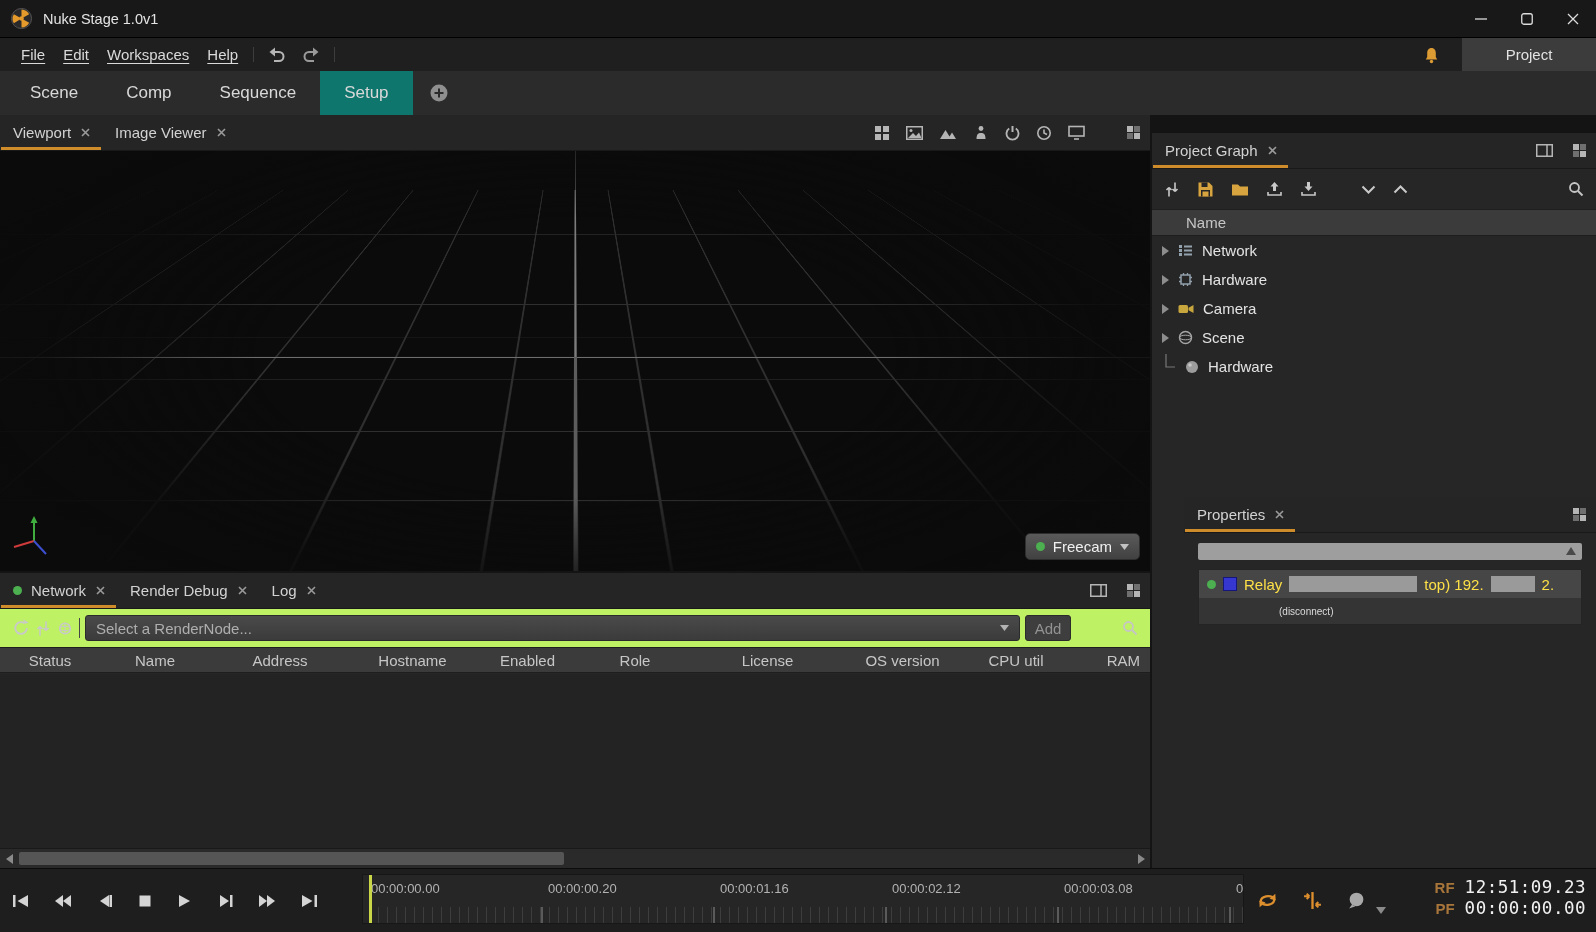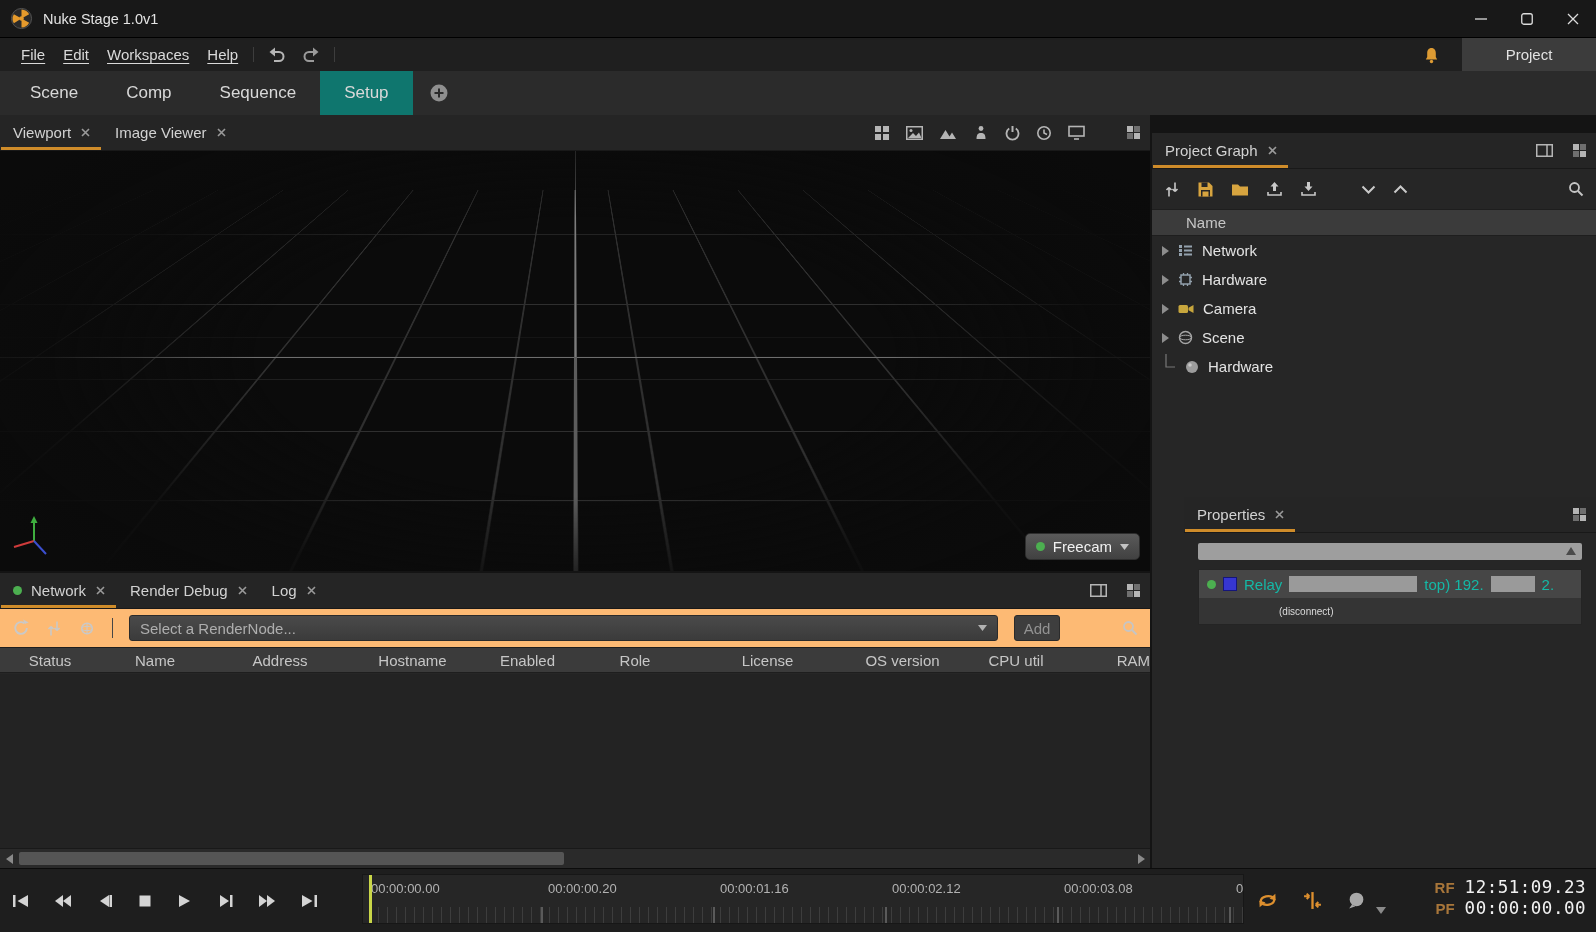--- a/index.html
+++ b/index.html
@@ -57,33 +57,33 @@
   .vp-yline { position:absolute; left:50%; top:0; height:49%; width:1px; background:rgba(165,165,165,0.45); }
   .vp-fade { position:absolute; inset:0;
     background:radial-gradient(ellipse 62% 74% at 50% 49%, rgba(11,11,11,0) 0%, rgba(11,11,11,0) 45%, rgba(11,11,11,0.85) 74%, #0b0b0b 96%); }
   .gizmo { position:absolute; left:8px; bottom:8px; }
   .freecam { position:absolute; right:10px; bottom:11px; height:27px; border:1px solid #2e2e2e; border-radius:5px;
     background:linear-gradient(#5a5a5a,#414141); display:flex; align-items:center; gap:8px; padding:0 10px;
     font-size:15px; color:#f0f0f0; }
   .vp-toolbar { display:flex; align-items:center; gap:16px; margin-right:22px; }
 
   
-  .net-toolbar { height:38px; display:flex; align-items:center; padding:0 12px; gap:16px; background:#fdba74; }
+  .net-toolbar { height:38px; display:flex; align-items:center; padding:0 12px; gap:5px; background:#bef264; }
   .tool-sep { width:1px; height:20px; background:#464646; }
   .combo { flex:1; height:26px; background:linear-gradient(#4a4a4a,#3b3b3b); border:1px solid #2b2b2b;
     border-radius:3px; display:flex; align-items:center; padding:0 10px; font-size:15px; color:#aeaeae; }
   .combo .grow { flex:1; }
   .add-btn { width:46px; height:26px; background:#3e3e3e; border:1px solid #2b2b2b; border-radius:3px;
     display:flex; align-items:center; justify-content:center; font-size:15px; color:#929292; }
   .net-header { height:26px; background:#3b3b3b; border-top:1px solid #1e1e1e; border-bottom:1px solid #1e1e1e;
     display:flex; align-items:center; font-size:15px; color:#c6c6c6; }
   .nh { text-align:center; }
   .w0{width:100px}.w1{width:110px}.w2{width:140px}.w3{width:125px}.w4{width:105px}
   .w5{width:110px}.w6{width:155px}.w7{width:115px}.w8{width:112px}
-  .w9{flex:1; text-align:right; }
+  .w9{flex:1; text-align:right; padding-right:10px;}
   .net-body { position:absolute; left:0; top:101px; right:0; bottom:20px; background:#232323; }
   .net-scroll { position:absolute; left:0; bottom:0; width:1150px; height:20px; background:#2a2a2a; border-top:1px solid #191919; }
   .sb-btn { position:absolute; top:0; width:18px; height:100%; display:flex; align-items:center; justify-content:center; }
   .tri-l { width:0; height:0; border:5px solid transparent; border-right:7px solid #8a8a8a; border-left:0; }
   .tri-r { width:0; height:0; border:5px solid transparent; border-left:7px solid #8a8a8a; border-right:0; }
   .sb-thumb { position:absolute; left:19px; top:3px; height:13px; width:545px; background:#555; border-radius:2px; }
 
   
   .pg-toolbar { height:40px; display:flex; align-items:center; padding:0 12px; gap:17px; position:relative; }
   .pg-gap { width:10px; }
@@ -93,21 +93,21 @@
   .pg-row { height:29px; display:flex; align-items:center; padding-left:10px; gap:9px; font-size:15px; color:#e3e3e3; }
   .exp { width:0; height:0; border:5px solid transparent; border-left:7px solid #8d8d8d; border-right:0; }
 
   
   .props-body { padding:10px 14px; }
   .props-strip { height:17px; background:#9e9e9e; border-radius:2px; position:relative; }
   .props-strip .up { position:absolute; right:6px; top:4px; width:0; height:0;
     border-left:5px solid transparent; border-right:5px solid transparent; border-bottom:8px solid #4a4a4a; }
   .relay-box { margin-top:9px; background:#343434; border:1px solid #242424; }
   .relay-row1 { height:28px; display:flex; align-items:center; gap:7px; padding:0 8px;
-    font-size:15px; color:#14b8a6; background:#464646; white-space:nowrap; }
+    font-size:15px; color:#fde047; background:#464646; white-space:nowrap; }
   .blue-swatch { width:14px; height:14px; background:#3636d0; border:1px solid #15157a; }
   .blk { height:16px; background:#9a9a9a; }
   .blk1 { width:128px; } .blk2 { width:44px; }
   .relay-row2 { height:26px; display:flex; align-items:center; padding-left:80px; font-size:10px; color:#dcdcdc; }
 
   
   .timeline { position:absolute; left:0; top:868px; width:1596px; height:64px; background:#1e1e1e; border-top:1px solid #0c0c0c; }
   .transport { position:absolute; left:12px; top:0; height:100%; display:flex; align-items:center; gap:24px; }
   .tbtn { display:flex; align-items:center; justify-content:center; }
   .ruler { position:absolute; left:362px; top:5px; width:882px; height:50px; background:#262626;

